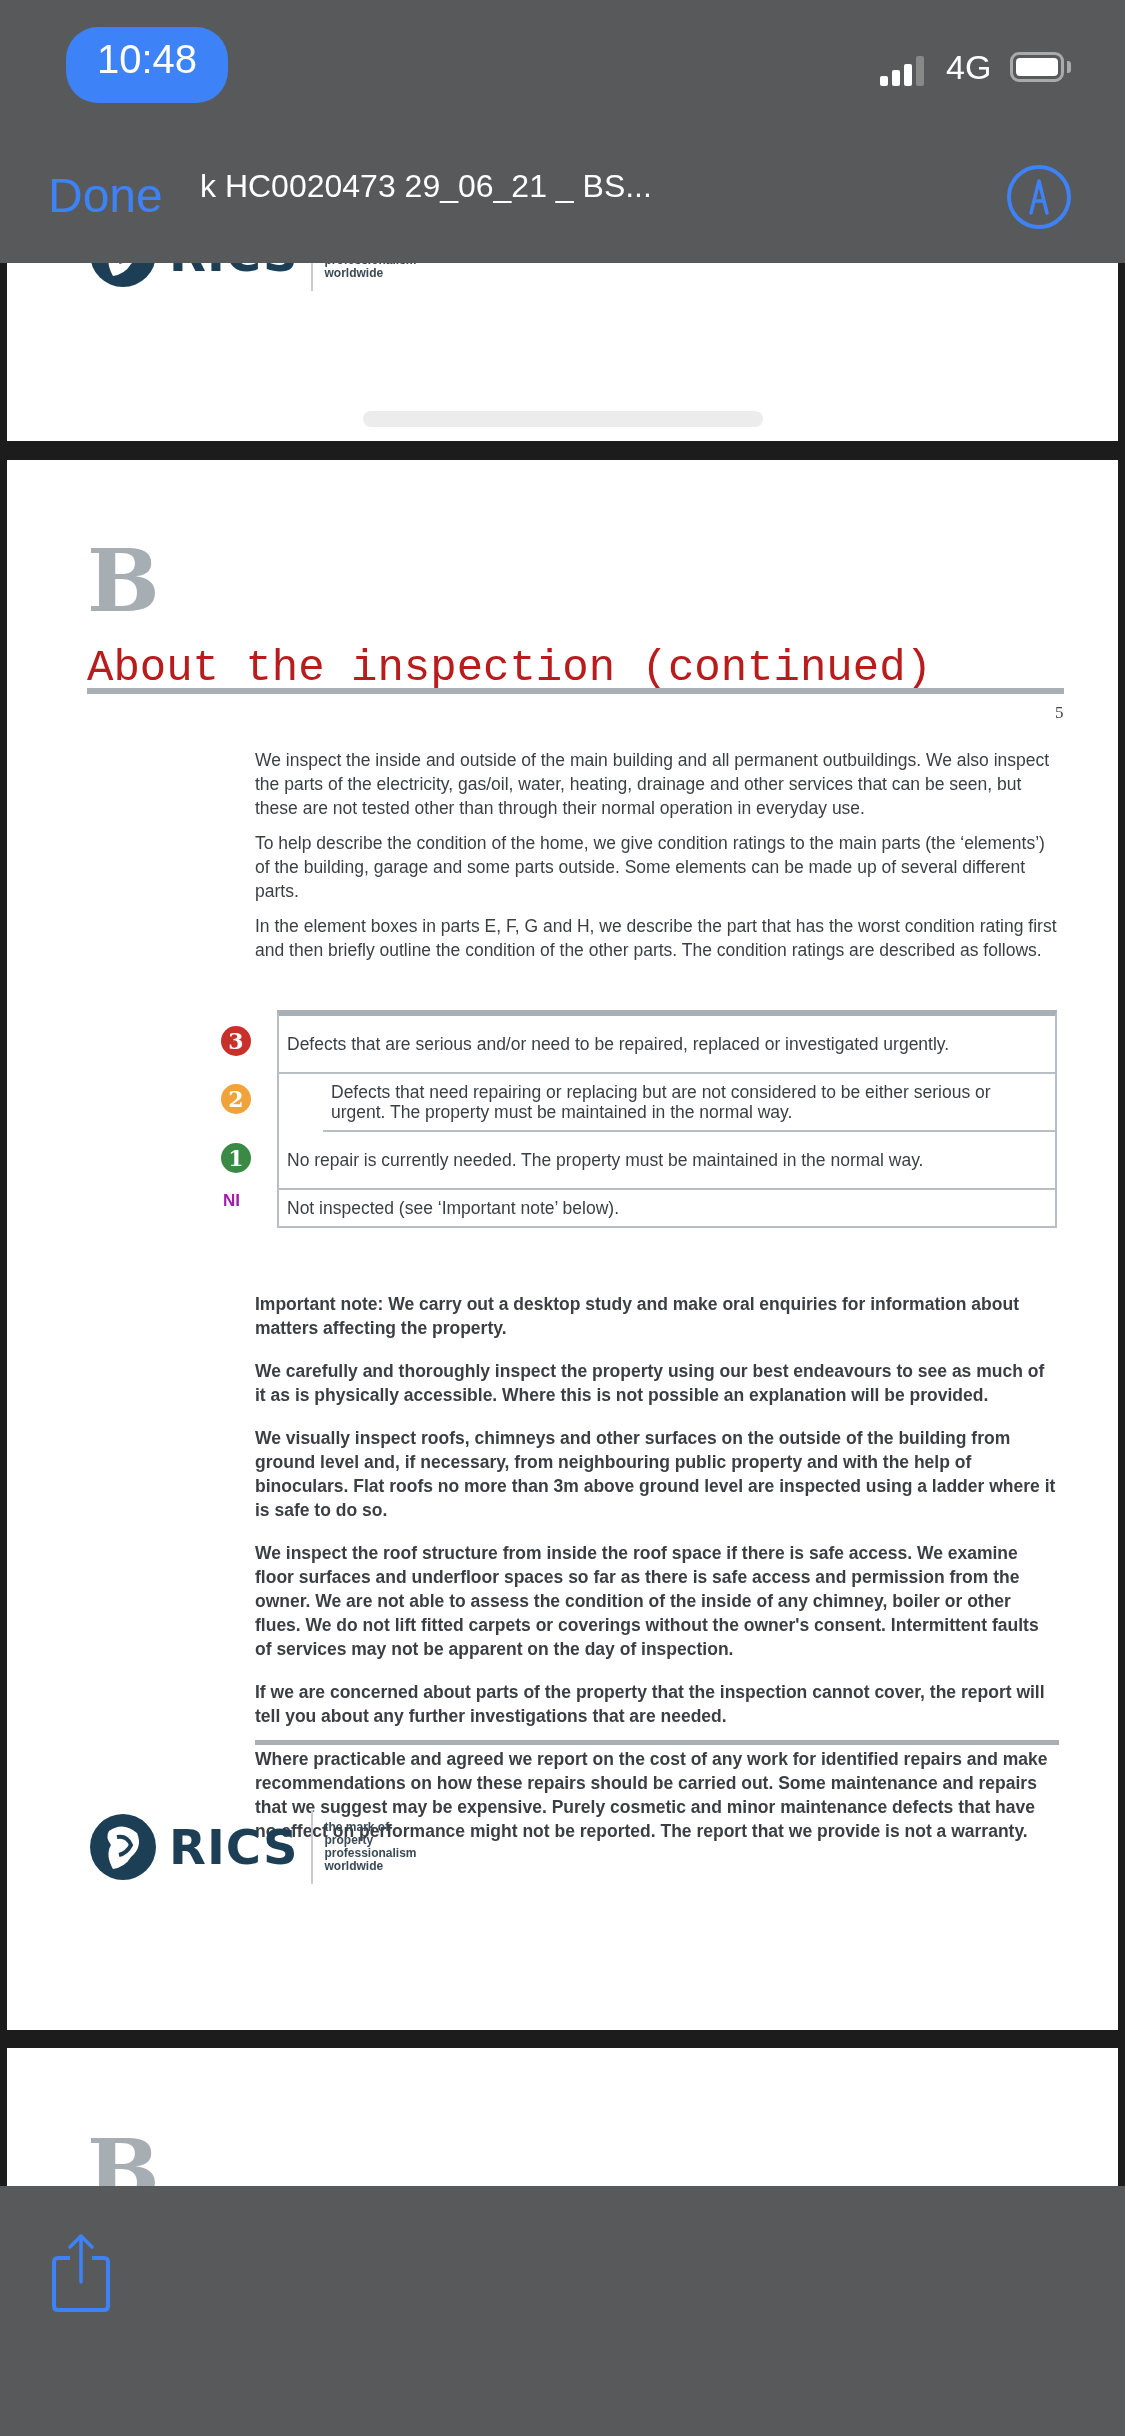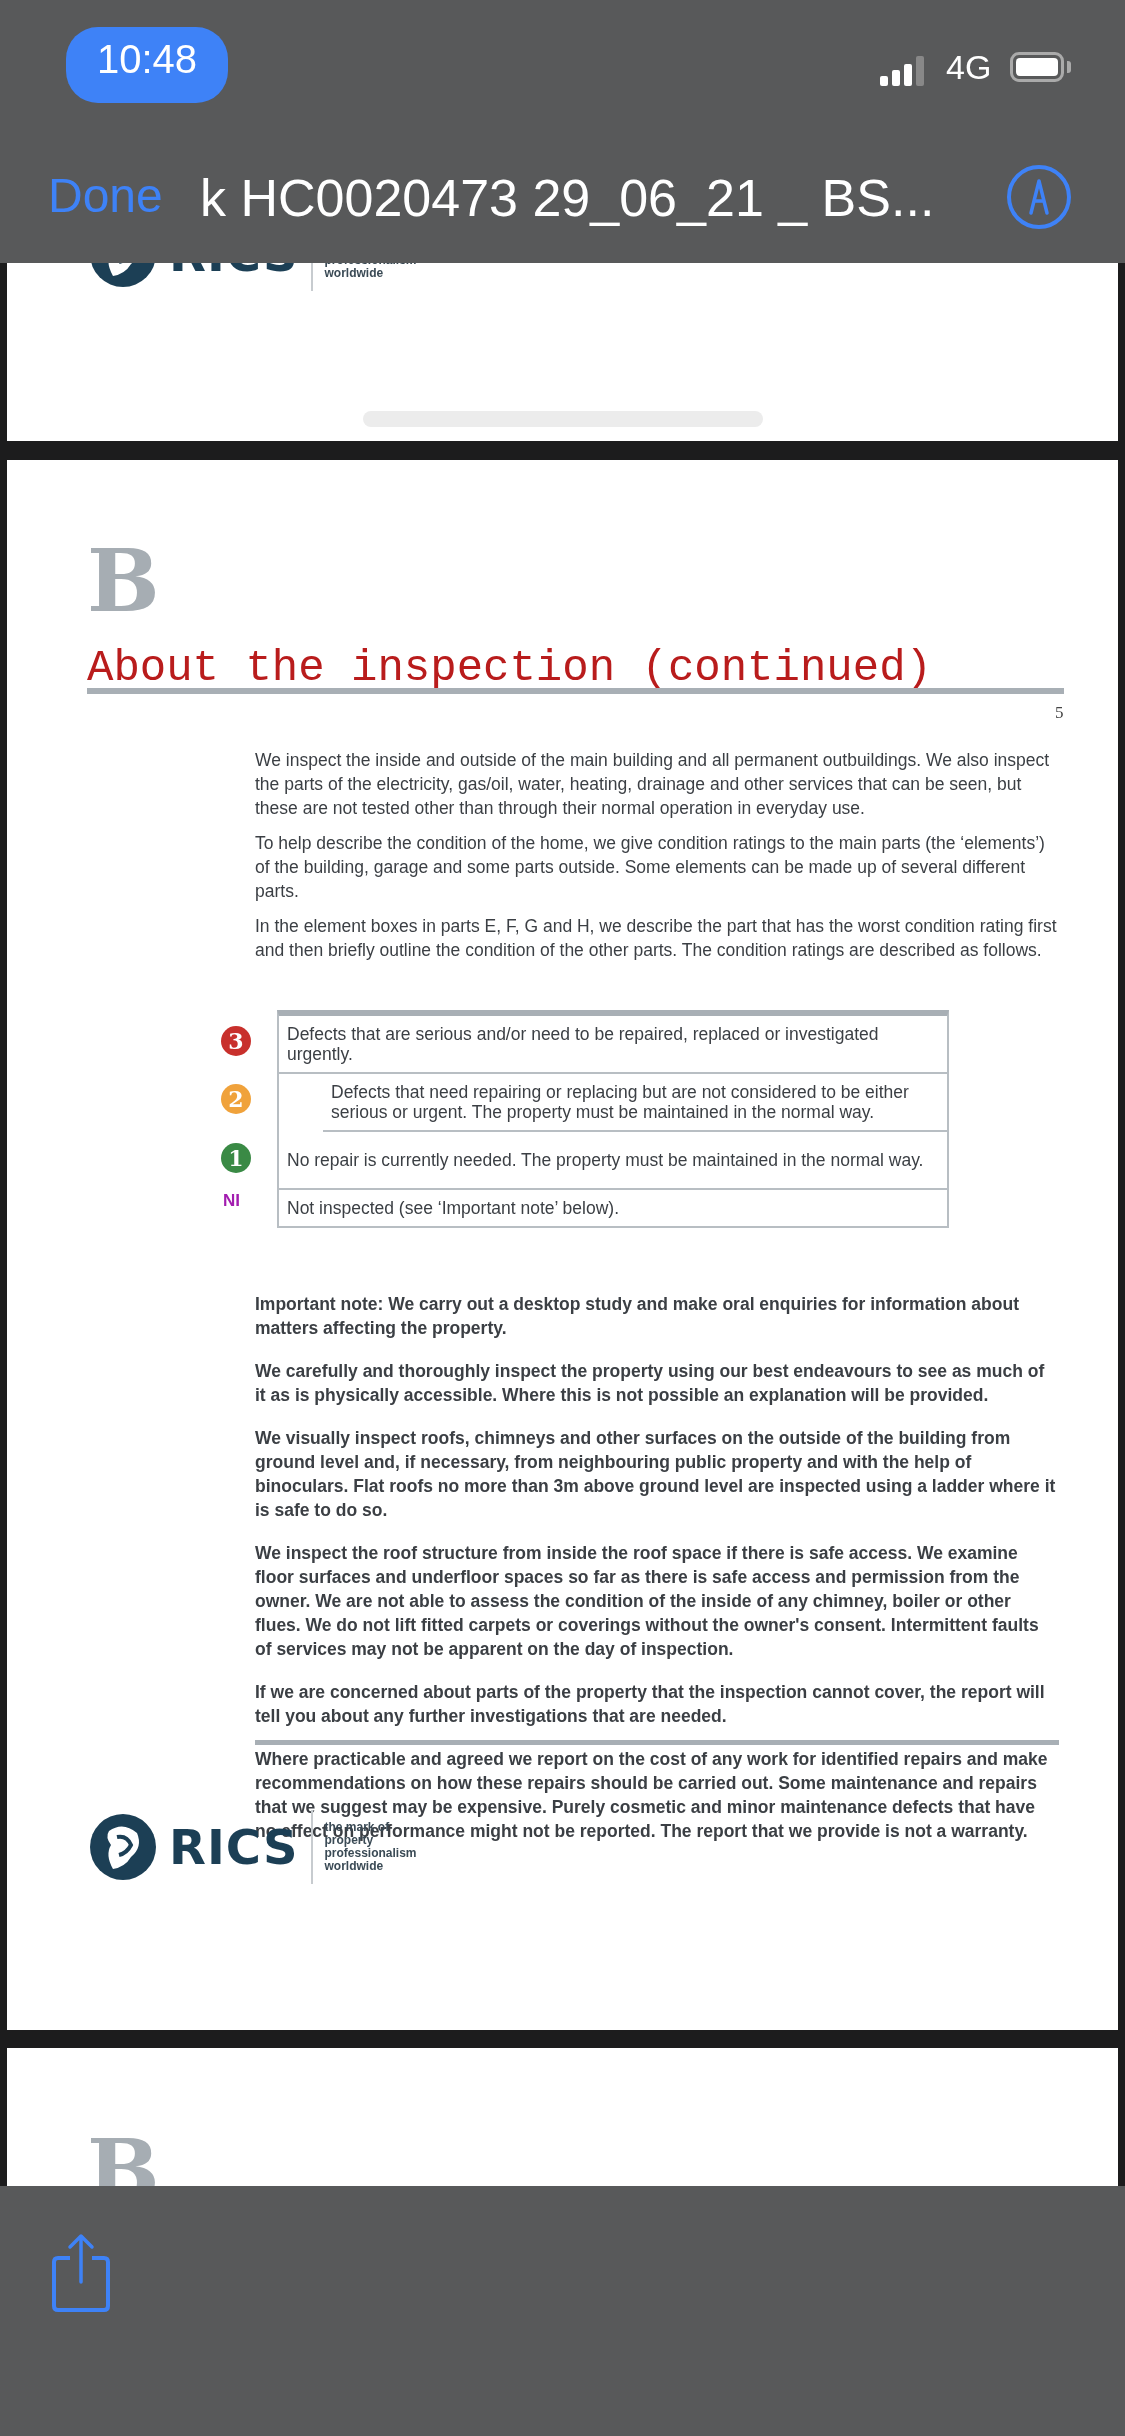--- a/index.html
+++ b/index.html
@@ -8,21 +8,21 @@
   
   .topbar { position:absolute; left:0; top:0; width:1125px; height:263px; background:#58595a; z-index:5; }
   .time-pill { position:absolute; left:66px; top:27px; width:162px; height:76px; border-radius:32px; background:#3e82f7; color:#fff; font-size:40px; text-align:center; line-height:64px; letter-spacing:0px; }
   .signal { position:absolute; left:880px; top:56px; width:52px; height:30px; }
   .signal span { position:absolute; bottom:0; width:8px; border-radius:2px; background:#fff; }
   .net { position:absolute; left:946px; top:48px; color:#fff; font-size:34px; }
   .battery { position:absolute; left:1010px; top:52px; width:54px; height:30px; border:3px solid #aaa; border-radius:9px; box-sizing:border-box; }
   .battery::before { content:""; position:absolute; left:3px; top:3px; right:3px; bottom:3px; background:#fff; border-radius:4px; }
   .battery-nub { position:absolute; left:1067px; top:61px; width:4px; height:12px; background:#aaa; border-radius:0 3px 3px 0; }
   .done-btn { position:absolute; left:48px; top:168px; color:#3e82f7; font-size:48px; cursor:pointer; }
-  .doc-title { position:absolute; left:200px; top:168px; color:#fff; font-size:52px; white-space:nowrap; }
+  .doc-title { position:absolute; left:200px; top:168px; color:#fff; font-size:32px; white-space:nowrap; }
   .markup-btn { position:absolute; left:1007px; top:165px; width:64px; height:64px; border:4px solid #3e82f7; border-radius:50%; box-sizing:border-box; cursor:pointer; }
 
   
   .page { position:absolute; left:7px; width:1111px; background:#fff; }
   .page-prev { top:263px; height:178px; }
   .page-cur { top:460px; height:1570px; }
   .page-next { top:2048px; height:200px; }
 
   .logo { position:absolute; display:flex; align-items:center; }
   .logo .lion { width:72px; height:72px; }
@@ -33,21 +33,21 @@
   .section-letter { position:absolute; left:80px; top:70px; font-family:"DejaVu Serif", serif; font-size:86px; color:#a6adb3; font-weight:bold; }
   .section-title { position:absolute; left:80px; top:183px; font-family:Liberation Mono, monospace; font-size:44px; color:#b91c1c; }
   .title-rule { position:absolute; left:80px; top:228px; width:977px; height:6px; background:#a8afb5; }
   .page-num { position:absolute; left:1048px; top:243px; font-family:"Liberation Serif", serif; font-size:17px; color:#444; }
 
   .body-text { position:absolute; left:248px; width:804px; font-size:17.5px; line-height:24px; color:#3b3f44; }
   .body-text p { margin:0 0 11px 0; }
   .intro { top:288px; }
 
   .ratings { position:absolute; left:202px; top:550px; width:850px; }
-  .ratings-table { position:absolute; left:68px; top:0; width:672px; border:2px solid #b8bec3; border-top:6px solid #a8afb5; box-sizing:border-box; }
+  .ratings-table { position:absolute; left:68px; top:0; width:780px; border:2px solid #b8bec3; border-top:6px solid #a8afb5; box-sizing:border-box; }
   .r-row { border-bottom:2px solid #b8bec3; font-size:17.5px; line-height:20px; color:#3b3f44; padding:0 8px; display:flex; align-items:center; box-sizing:border-box; }
   .r-row:last-child { border-bottom:none; }
   .badge { position:absolute; left:12px; width:30px; height:30px; border-radius:50%; color:#fff; font-family:"DejaVu Serif", serif; font-weight:bold; font-size:22px; text-align:center; line-height:30px; }
   .ni-label { position:absolute; left:14px; font-weight:bold; font-size:17px; color:#a21caf; }
 
   .notes { top:832px; }
   .notes p { margin:0 0 19px 0;font-weight:bold; }
   .notes-rule { position:absolute; left:248px; top:1280px; width:804px; height:5px; background:#a8afb5; }
 
   

